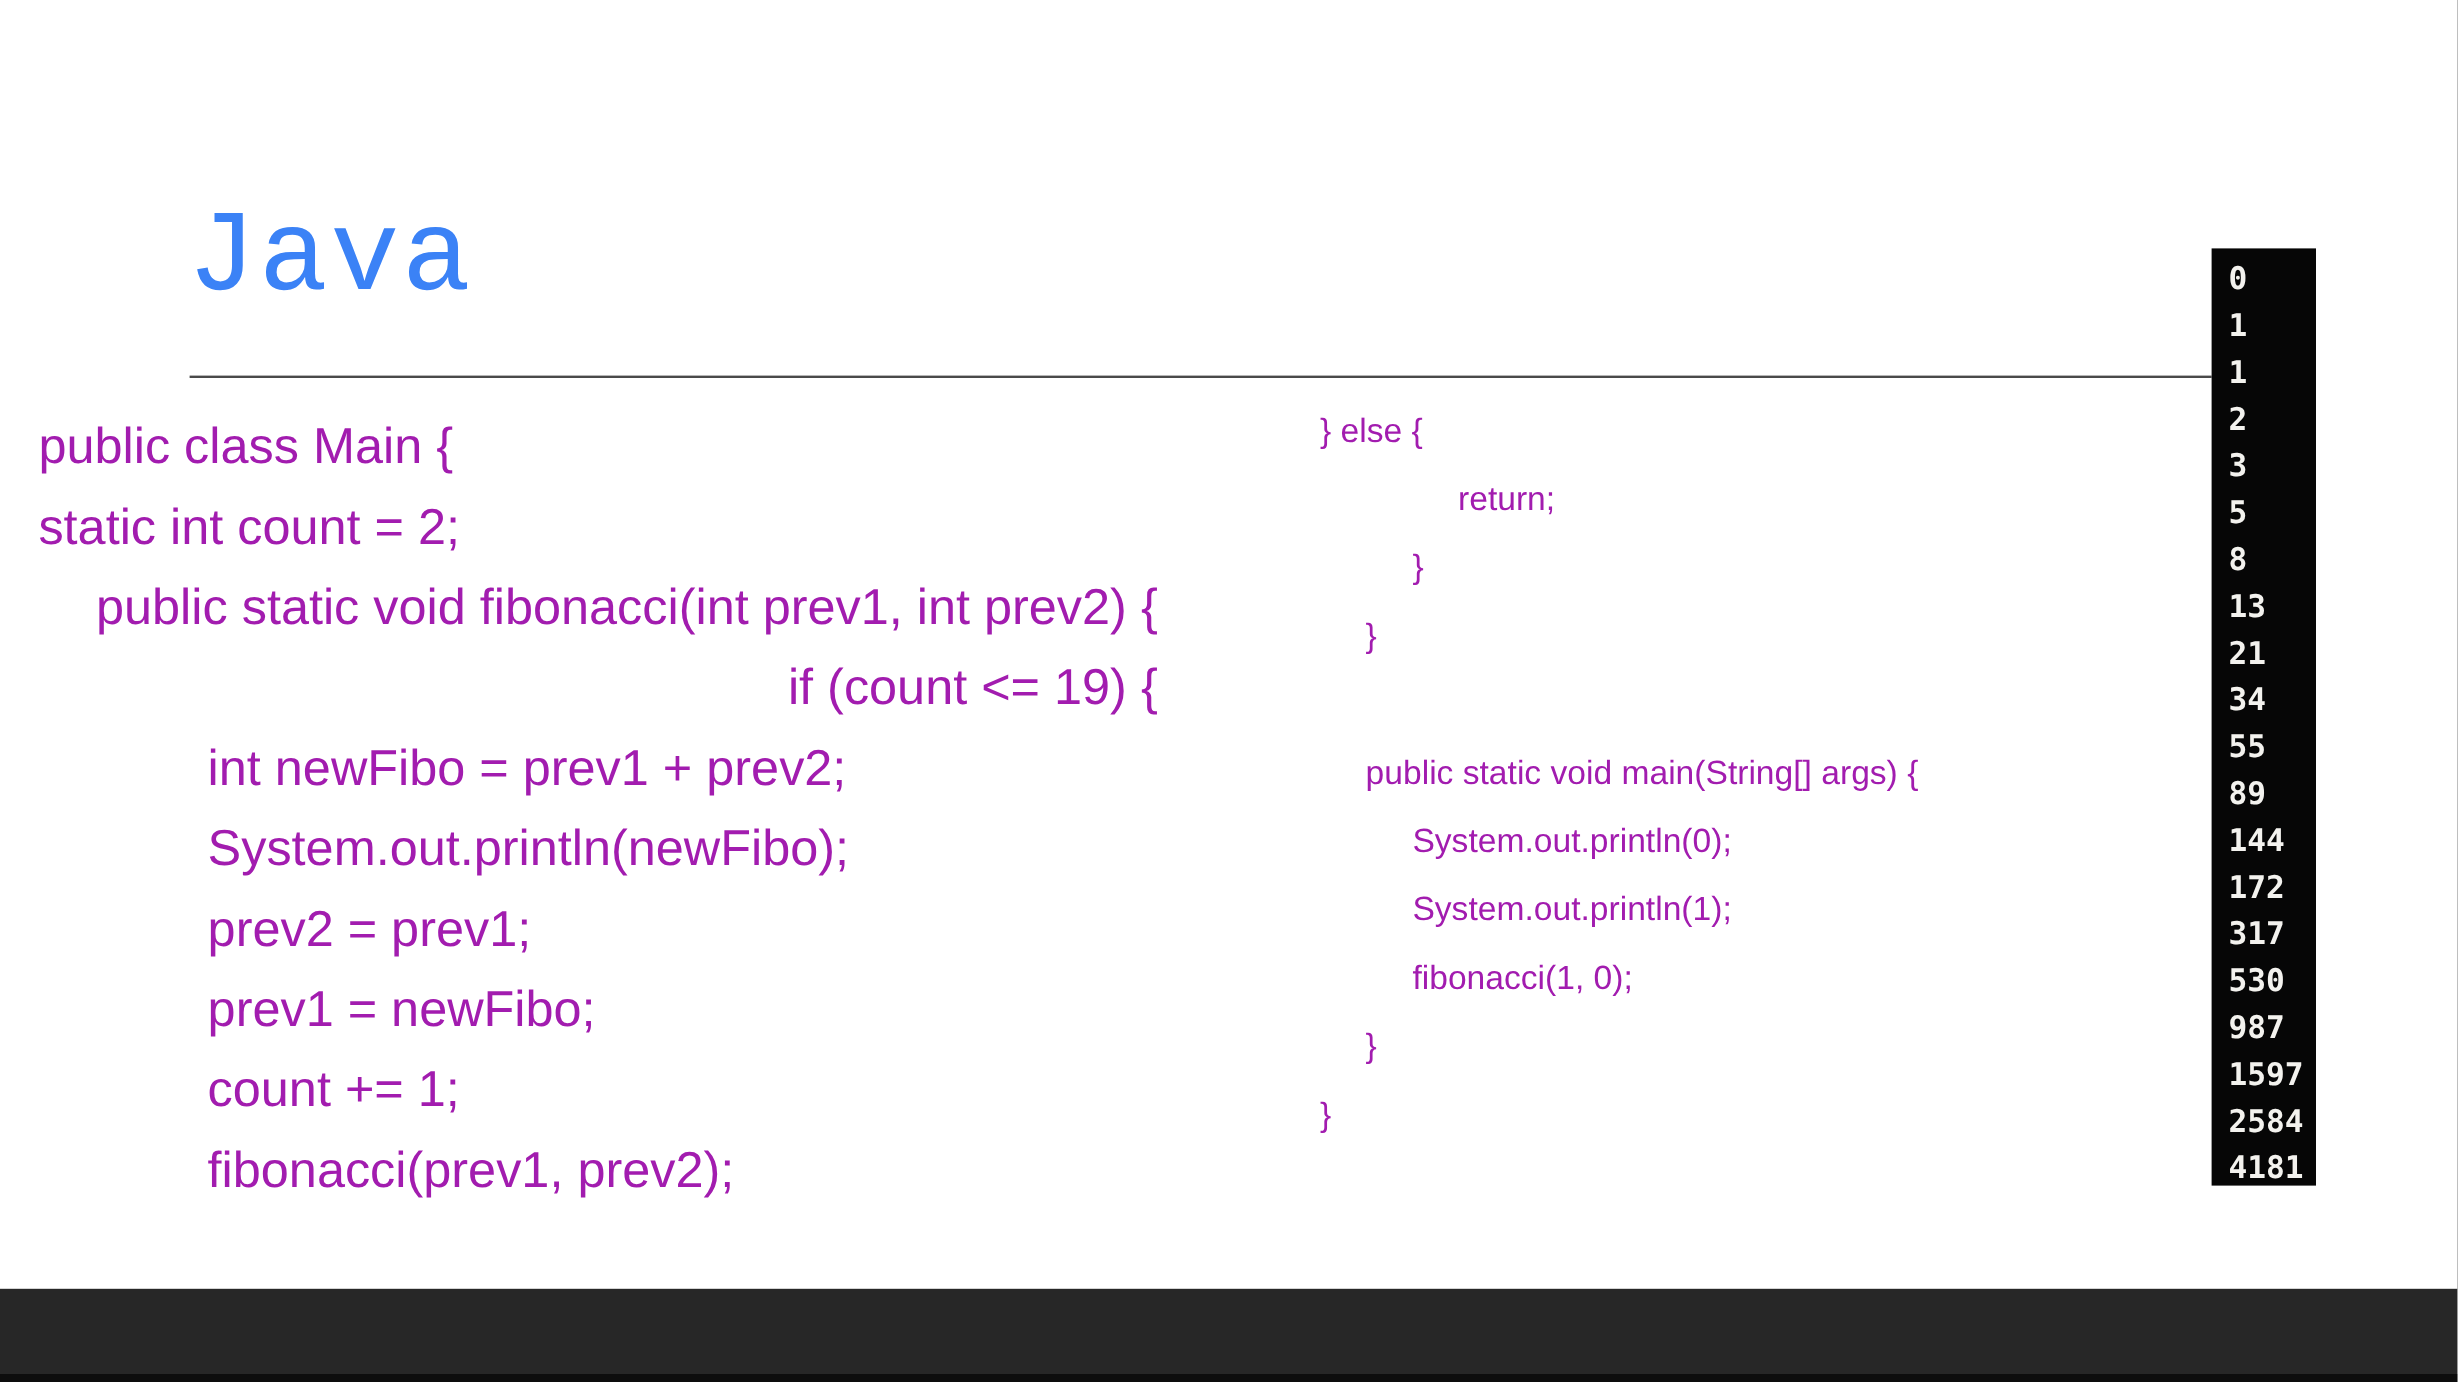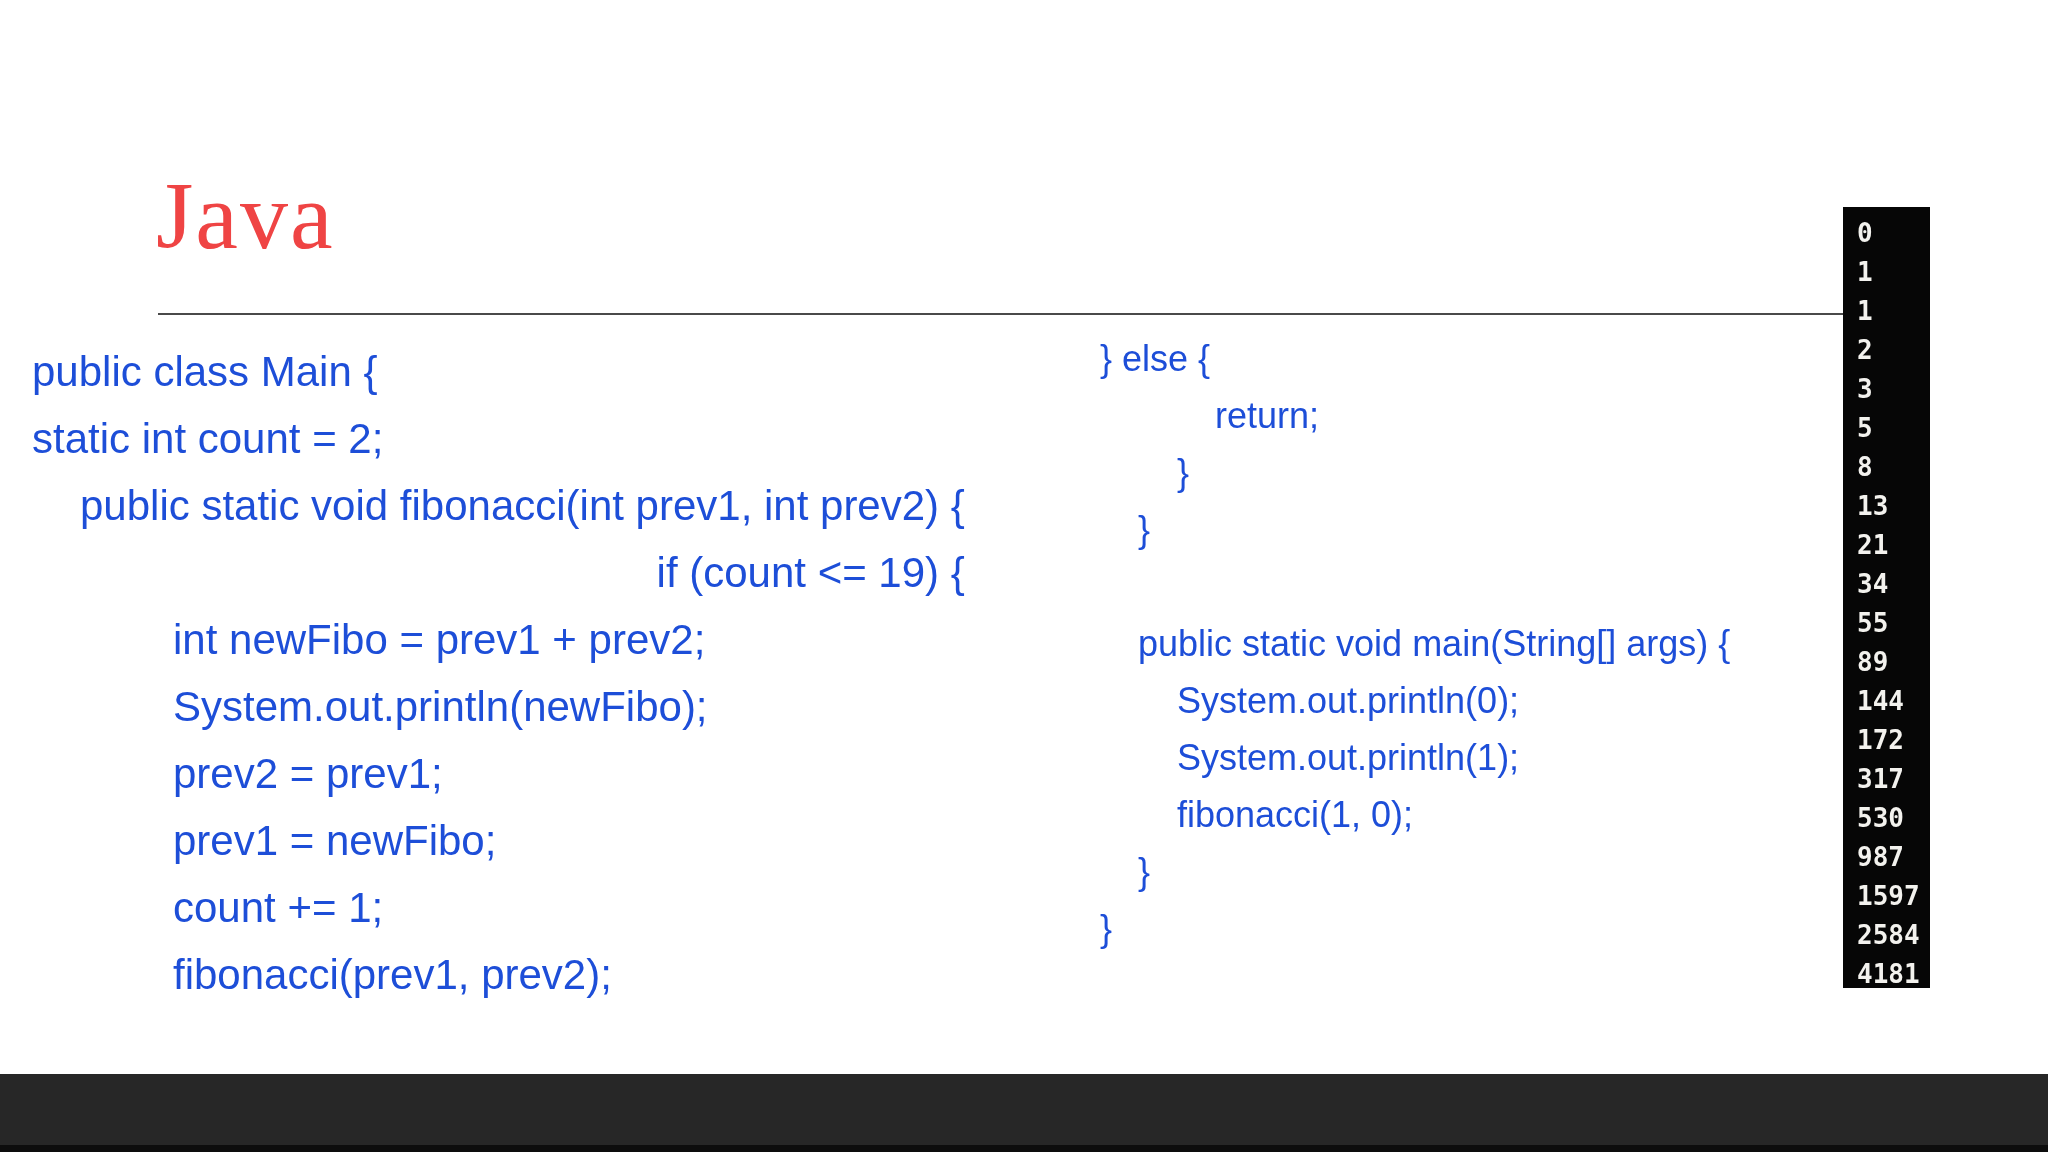--- a/index.html
+++ b/index.html
@@ -10,57 +10,57 @@
     background: #ffffff;
     overflow: hidden;
     font-family: "Liberation Sans", sans-serif;
   }
 
   
   .title {
     position: absolute;
     left: 156px;
     top: 168px;
-    font-family: Liberation Serif, serif;
+    font-family: Liberation Mono, monospace;
     font-size: 96px;
     line-height: 1.0;
     font-weight: 400;
-    color: #ef4444;
+    color: #3b82f6;
     letter-spacing: 2px;
   }
   .title-rule {
     position: absolute;
     left: 158px;
     top: 313px;
     width: 1685px;
     height: 2px;
     background: #4a4a4a;
   }
 
   
   .code-col {
     position: absolute;
-    color: #1d4ed8;
+    color: #a21caf;
     white-space: nowrap;
   }
   .code-left {
     left: 32px;
     top: 338px;
     font-size: 42px;
   }
   .code-left .cline { height: 67px; line-height: 67px; }
   .code-left .ind0 { padding-left: 0; }
   .code-left .ind1 { padding-left: 48px; }
   .code-left .ind2 { padding-left: 93px; text-align: right; }
   .code-left .ind3 { padding-left: 141px; }
 
   .code-right {
     left: 1100px;
     top: 330px;
-    font-size: 36px;
+    font-size: 28px;
   }
   .code-right .cline { height: 57px; line-height: 57px; }
   .code-right .ind0 { padding-left: 0; }
   .code-right .ind1 { padding-left: 38px; }
   .code-right .ind2 { padding-left: 77px; }
   .code-right .ind3 { padding-left: 115px; }
 
   
   .console {
     position: absolute;

